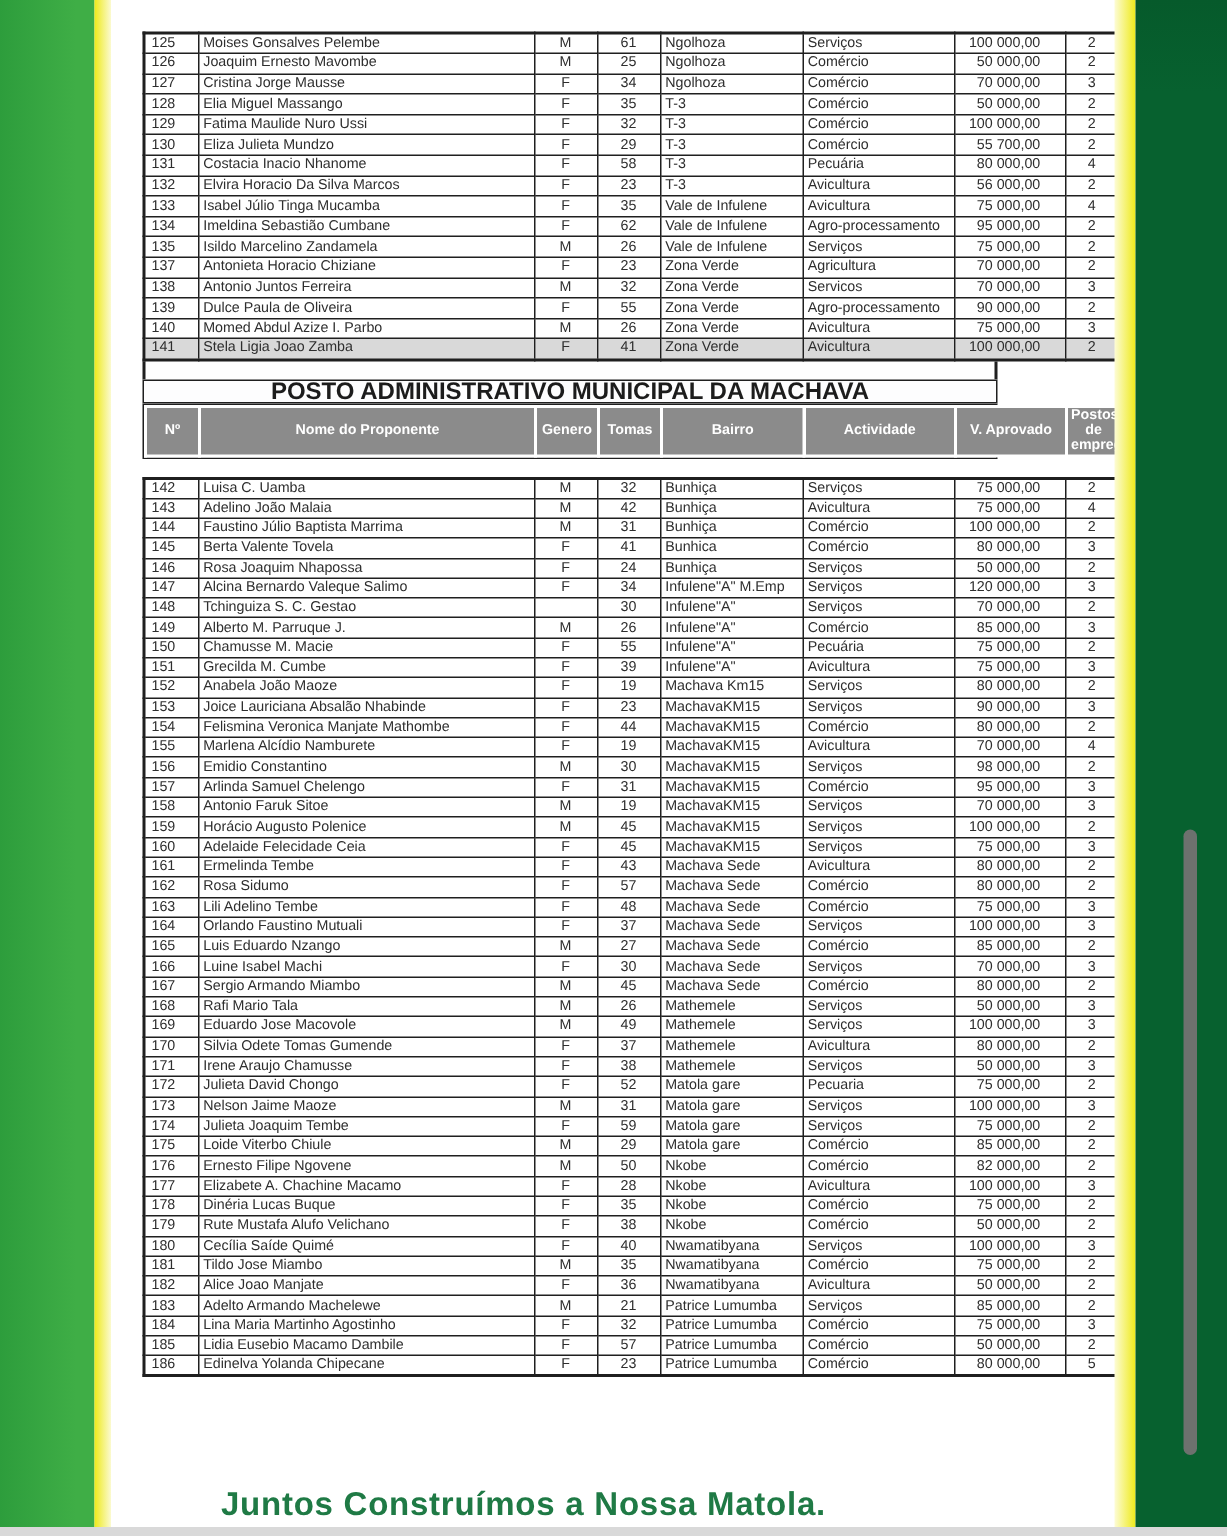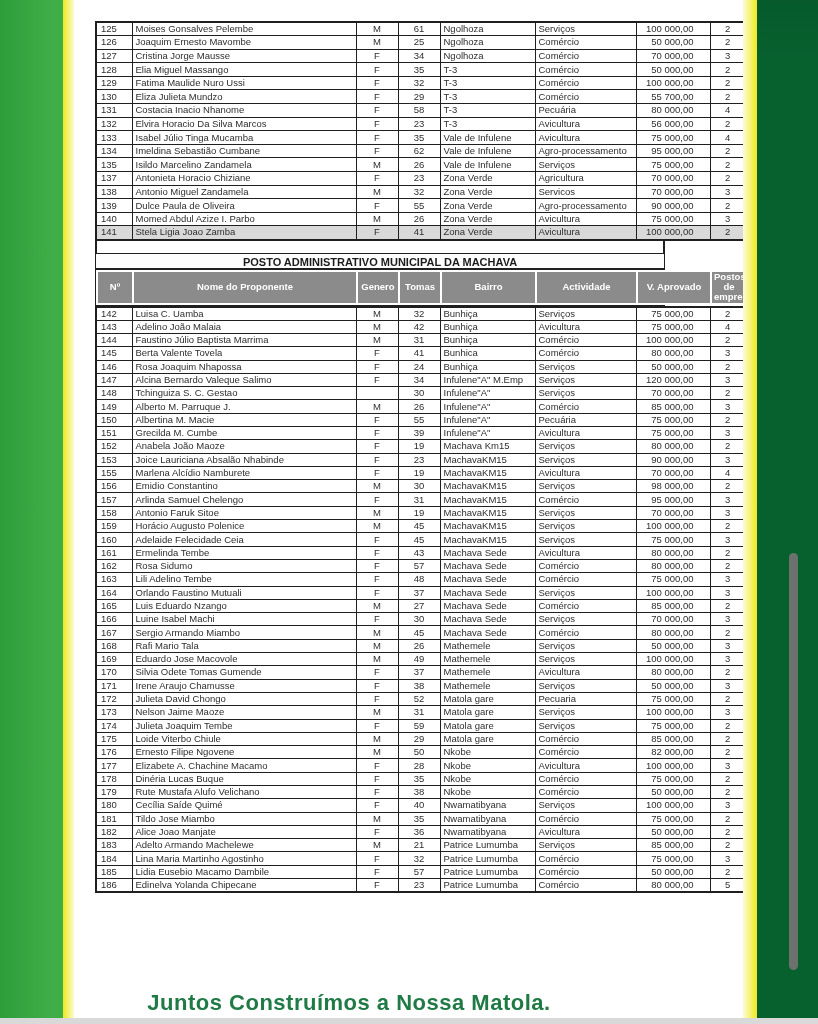--- a/index.html
+++ b/index.html
@@ -29,33 +29,33 @@
   .page{position:absolute;left:74px;top:0;width:669px;height:1024px;background:#fff;}
   .doc{position:absolute;left:21px;top:21px;width:570px;}
 
   table{border-collapse:collapse;width:650px;table-layout:fixed;}
   .c1{width:36px}.c2{width:224px}.c3{width:42px}.c4{width:42px}
   .c5{width:95px}.c6{width:101px}.c7{width:74px}.c8{width:36px}
 
   .t1 td,.t2 td{border:1px solid var(--border-black);font-size:9.5px;color:#2e2e2e;
        padding:0 3px;line-height:1.05;overflow:hidden;white-space:nowrap;}
   .t1{border:2px solid var(--border-black);}
-  .t2{border:2px solid var(--border-black);}
+  .t2{border:2px solid var(--border-black);margin-top:12px;}
   .t1 td{height:13.6px;}
   .t2 td{height:13.3px;}
   td:nth-child(1){text-align:left;padding-left:4px;}
   td:nth-child(2),td:nth-child(5),td:nth-child(6){text-align:left;}
   td:nth-child(3),td:nth-child(4),td:nth-child(8){text-align:center;}
   td:nth-child(7){text-align:right;padding-right:16px;}
   tr.hl td{background:var(--highlight-gray);}
 
   .spacer{height:12px;border-left:2px solid var(--border-black);
        border-right:2px solid var(--border-black);}
   .section-title{height:16px;line-height:16px;border:1px solid var(--border-black);
-       font-size:11px;font-weight:bold;color:#1c1c1c;text-align:center;background:#fdfdfe;}
+       font-size:16px;font-weight:bold;color:#1c1c1c;text-align:center;background:#fdfdfe;}
   .hdr-wrap{border:1px solid var(--border-black);background:#fff;}
   .hdr td{background:var(--header-gray);color:#fff;font-weight:bold;font-size:9.5px;
        text-align:center;border:2px solid #fff;height:24px;padding:0 2px;line-height:1.1;
        white-space:normal;overflow:hidden;}
 
   .slogan{position:absolute;left:0;width:550px;top:990px;text-align:center;
        font-size:22px;font-weight:bold;color:var(--slogan-green);letter-spacing:0.5px;}
 </style>
 </head>
 <body>
@@ -193,21 +193,21 @@
             <td>Antonieta Horacio Chiziane</td>
             <td>F</td>
             <td>23</td>
             <td>Zona Verde</td>
             <td>Agricultura</td>
             <td>70 000,00</td>
             <td>2</td>
           </tr>
           <tr>
             <td>138</td>
-            <td>Antonio Miguel Zandamela</td>
+            <td>Antonio Juntos Ferreira</td>
             <td>M</td>
             <td>32</td>
             <td>Zona Verde</td>
             <td>Servicos</td>
             <td>70 000,00</td>
             <td>3</td>
           </tr>
           <tr>
             <td>139</td>
             <td>Dulce Paula de Oliveira</td>
@@ -359,21 +359,21 @@
             <td>Alberto M. Parruque J.</td>
             <td>M</td>
             <td>26</td>
             <td>Infulene"A"</td>
             <td>Comércio</td>
             <td>85 000,00</td>
             <td>3</td>
           </tr>
           <tr>
             <td>150</td>
-            <td>Albertina M. Macie</td>
+            <td>Chamusse M. Macie</td>
             <td>F</td>
             <td>55</td>
             <td>Infulene"A"</td>
             <td>Pecuária</td>
             <td>75 000,00</td>
             <td>2</td>
           </tr>
           <tr>
             <td>151</td>
             <td>Grecilda M. Cumbe</td>
@@ -396,20 +396,30 @@
           </tr>
           <tr>
             <td>153</td>
             <td>Joice Lauriciana Absalão Nhabinde</td>
             <td>F</td>
             <td>23</td>
             <td>MachavaKM15</td>
             <td>Serviços</td>
             <td>90 000,00</td>
             <td>3</td>
+          </tr>
+          <tr>
+            <td>154</td>
+            <td>Felismina Veronica Manjate Mathombe</td>
+            <td>F</td>
+            <td>44</td>
+            <td>MachavaKM15</td>
+            <td>Comércio</td>
+            <td>80 000,00</td>
+            <td>2</td>
           </tr>
           <tr>
             <td>155</td>
             <td>Marlena Alcídio Namburete</td>
             <td>F</td>
             <td>19</td>
             <td>MachavaKM15</td>
             <td>Avicultura</td>
             <td>70 000,00</td>
             <td>4</td>

